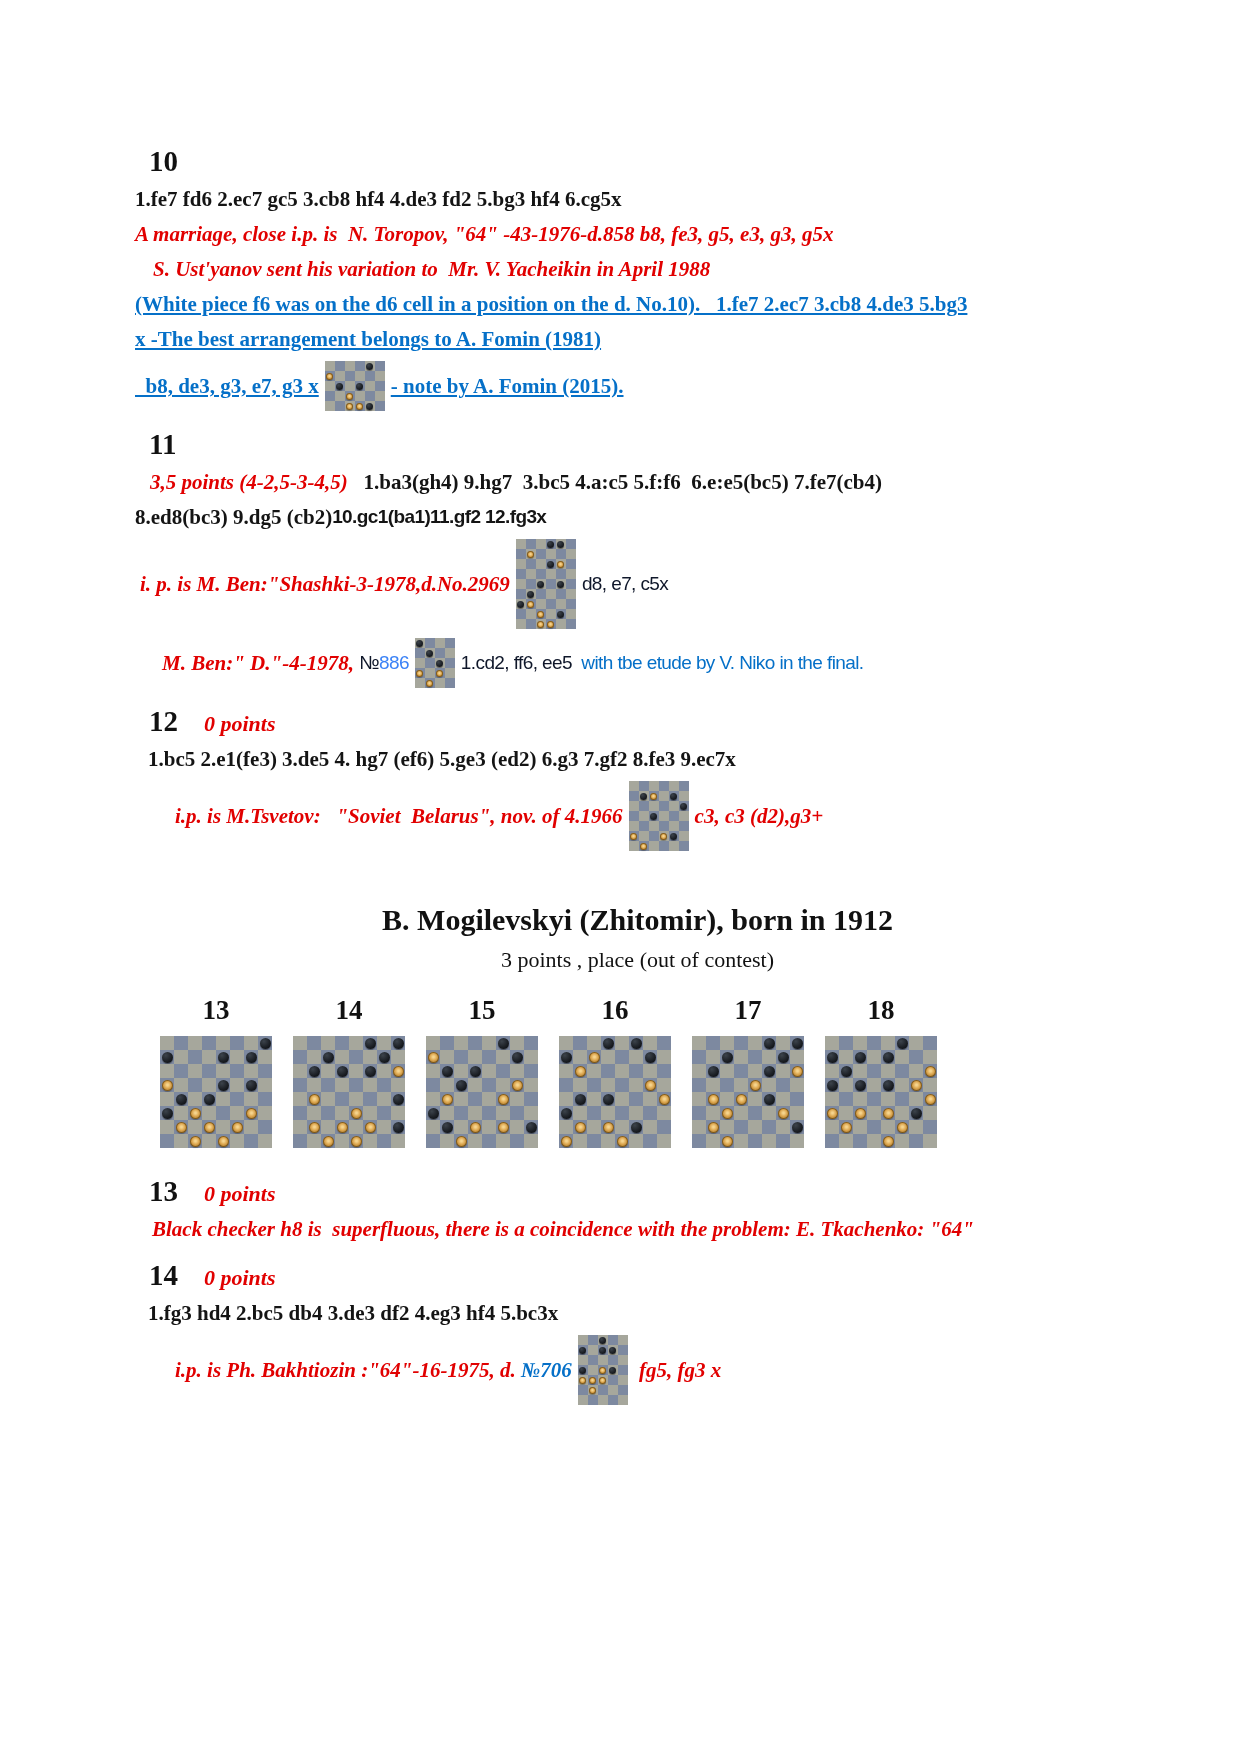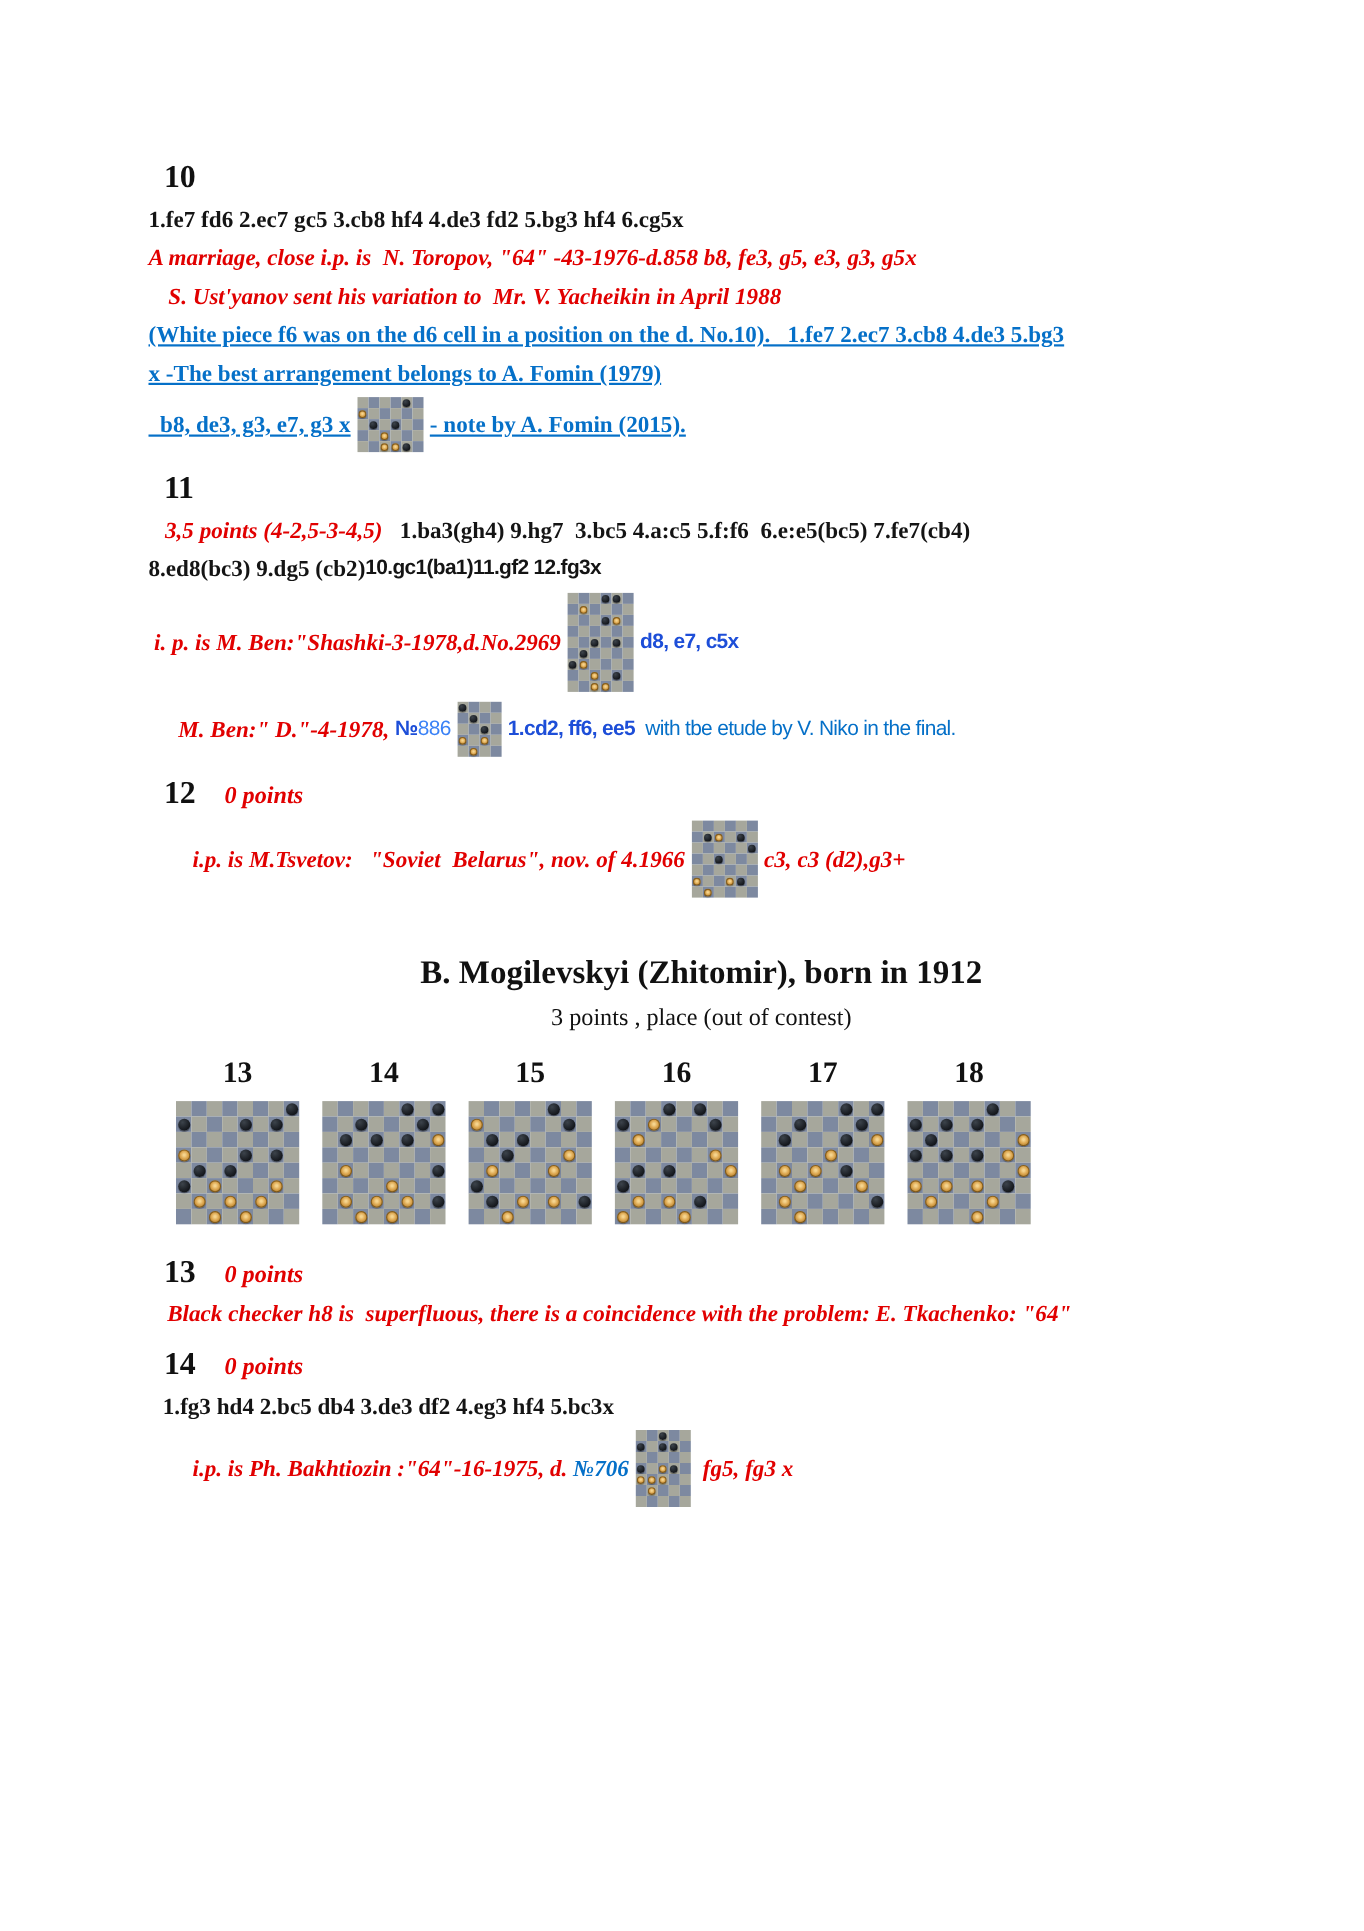--- a/index.html
+++ b/index.html
@@ -17,21 +17,21 @@
   .h-points { font-size:22px; font-weight:bold; font-style:italic; color:#e10000; margin-left:26px; }
   
   .kb   { font-weight:bold; color:#141414; }
   .rbi  { font-weight:bold; font-style:italic; color:#e10000; }
   .bbu  { font-weight:bold; color:#0570c8; text-decoration:underline; }
   .bb   { font-weight:bold; color:#0570c8; }
   .bbi  { font-weight:bold; font-style:italic; color:#0570c8; }
   .nb, .nbb, .nr, .nblue {
     font-family:"Liberation Sans", sans-serif; font-size:19px; letter-spacing:-0.6px; }
   .nbb  { font-weight:bold; color:#141414; }
-  .nb   { color:#1d4ed8;font-weight:bold; }
+  .nb   { color:#0f172a; }
   .nr   { color:#3b82f6; }
   .nblue{ color:#0570c8; }
   
   .center-heading { text-align:center; font-size:30px; font-weight:bold;
                     margin:52px 40px 10px 0; }
   .center-sub { text-align:center; font-size:22px; margin:0 40px 22px 0; }
   .nums-row, .boards-row { display:flex; gap:21px; margin-left:25px; }
   .nums-row { margin-bottom:10px; }
   .boards-row { margin-bottom:26px; }
   .bnum { width:112px; text-align:center; font-size:27px; font-weight:bold; }
@@ -52,33 +52,34 @@
 
 <div class="page">
   <div id="doc">
       <div class="heading-row">
         <span class="h-num">10</span>
       </div>
       <div class="line"><span class="kb">1.fe7 fd6 2.ec7 gc5 3.cb8 hf4 4.de3 fd2 5.bg3 hf4 6.cg5x</span></div>
       <div class="line"><span class="rbi">A marriage, close i.p. is  N. Toropov, "64" -43-1976-d.858 b8, fe3, g5, e3, g3, g5x</span></div>
       <div class="line" style="padding-left: 18px;"><span class="rbi">S. Ust'yanov sent his variation to  Mr. V. Yacheikin in April 1988</span></div>
       <div class="line"><span class="bbu">(White piece f6 was on the d6 cell in a position on the d. No.10).   1.fe7 2.ec7 3.cb8 4.de3 5.bg3</span></div>
-      <div class="line"><span class="bbu">x -The best arrangement belongs to A. Fomin (1979)</span></div>
+      <div class="line"><span class="bbu">x -The best arrangement belongs to A. Fomin (1981)</span></div>
       <div class="line"><span class="bbu">&nbsp;&nbsp;b8, de3, g3, e7, g3 x</span><div class="board inline-board" style="grid-template-columns: repeat(6, 10px); grid-auto-rows: 10px;"><div class="cell c-l"></div><div class="cell c-d"></div><div class="cell c-l"></div><div class="cell c-d"></div><div class="cell c-l"><div class="piece black-piece" style="width: 7px; height: 7px;"></div></div><div class="cell c-d"></div><div class="cell c-d"><div class="piece white-piece" style="width: 7px; height: 7px;"></div></div><div class="cell c-l"></div><div class="cell c-d"></div><div class="cell c-l"></div><div class="cell c-d"></div><div class="cell c-l"></div><div class="cell c-l"></div><div class="cell c-d"><div class="piece black-piece" style="width: 7px; height: 7px;"></div></div><div class="cell c-l"></div><div class="cell c-d"><div class="piece black-piece" style="width: 7px; height: 7px;"></div></div><div class="cell c-l"></div><div class="cell c-d"></div><div class="cell c-d"></div><div class="cell c-l"></div><div class="cell c-d"><div class="piece white-piece" style="width: 7px; height: 7px;"></div></div><div class="cell c-l"></div><div class="cell c-d"></div><div class="cell c-l"></div><div class="cell c-l"></div><div class="cell c-d"></div><div class="cell c-l"><div class="piece white-piece" style="width: 7px; height: 7px;"></div></div><div class="cell c-d"><div class="piece white-piece" style="width: 7px; height: 7px;"></div></div><div class="cell c-l"><div class="piece black-piece" style="width: 7px; height: 7px;"></div></div><div class="cell c-d"></div></div><span class="bbu">- note by A. Fomin (2015).</span></div>
       <div class="heading-row">
         <span class="h-num">11</span>
       </div>
       <div class="line" style="padding-left: 15px;"><span class="rbi">3,5 points (4-2,5-3-4,5)</span><span class="kb">   1.ba3(gh4) 9.hg7  3.bc5 4.a:c5 5.f:f6  6.e:e5(bc5) 7.fe7(cb4)</span></div>
       <div class="line"><span class="kb">8.ed8(bc3) 9.dg5 (cb2)</span><span class="nbb">10.gc1(ba1)11.gf2 12.fg3x</span></div>
       <div class="line" style="padding-left: 5px;"><span class="rbi">i. p. is M. Ben:"Shashki-3-1978,d.No.2969</span><div class="board inline-board" style="grid-template-columns: repeat(6, 10px); grid-auto-rows: 10px;"><div class="cell c-l"></div><div class="cell c-d"></div><div class="cell c-l"></div><div class="cell c-d"><div class="piece black-piece" style="width: 7px; height: 7px;"></div></div><div class="cell c-l"><div class="piece black-piece" style="width: 7px; height: 7px;"></div></div><div class="cell c-d"></div><div class="cell c-d"></div><div class="cell c-l"><div class="piece white-piece" style="width: 7px; height: 7px;"></div></div><div class="cell c-d"></div><div class="cell c-l"></div><div class="cell c-d"></div><div class="cell c-l"></div><div class="cell c-l"></div><div class="cell c-d"></div><div class="cell c-l"></div><div class="cell c-d"><div class="piece black-piece" style="width: 7px; height: 7px;"></div></div><div class="cell c-l"><div class="piece white-piece" style="width: 7px; height: 7px;"></div></div><div class="cell c-d"></div><div class="cell c-d"></div><div class="cell c-l"></div><div class="cell c-d"></div><div class="cell c-l"></div><div class="cell c-d"></div><div class="cell c-l"></div><div class="cell c-l"></div><div class="cell c-d"></div><div class="cell c-l"><div class="piece black-piece" style="width: 7px; height: 7px;"></div></div><div class="cell c-d"></div><div class="cell c-l"><div class="piece black-piece" style="width: 7px; height: 7px;"></div></div><div class="cell c-d"></div><div class="cell c-d"></div><div class="cell c-l"><div class="piece black-piece" style="width: 7px; height: 7px;"></div></div><div class="cell c-d"></div><div class="cell c-l"></div><div class="cell c-d"></div><div class="cell c-l"></div><div class="cell c-l"><div class="piece black-piece" style="width: 7px; height: 7px;"></div></div><div class="cell c-d"><div class="piece white-piece" style="width: 7px; height: 7px;"></div></div><div class="cell c-l"></div><div class="cell c-d"></div><div class="cell c-l"></div><div class="cell c-d"></div><div class="cell c-d"></div><div class="cell c-l"></div><div class="cell c-d"><div class="piece white-piece" style="width: 7px; height: 7px;"></div></div><div class="cell c-l"></div><div class="cell c-d"><div class="piece black-piece" style="width: 7px; height: 7px;"></div></div><div class="cell c-l"></div><div class="cell c-l"></div><div class="cell c-d"></div><div class="cell c-l"><div class="piece white-piece" style="width: 7px; height: 7px;"></div></div><div class="cell c-d"><div class="piece white-piece" style="width: 7px; height: 7px;"></div></div><div class="cell c-l"></div><div class="cell c-d"></div></div><span class="nb">d8, e7, c5x</span></div>
       <div class="line" style="padding-left: 27px;"><span class="rbi">M. Ben:" D."-4-1978, </span><span class="nb">№</span><span class="nr">886</span><div class="board inline-board" style="grid-template-columns: repeat(4, 10px); grid-auto-rows: 10px;"><div class="cell c-l"><div class="piece black-piece" style="width: 7px; height: 7px;"></div></div><div class="cell c-d"></div><div class="cell c-l"></div><div class="cell c-d"></div><div class="cell c-d"></div><div class="cell c-l"><div class="piece black-piece" style="width: 7px; height: 7px;"></div></div><div class="cell c-d"></div><div class="cell c-l"></div><div class="cell c-l"></div><div class="cell c-d"></div><div class="cell c-l"><div class="piece black-piece" style="width: 7px; height: 7px;"></div></div><div class="cell c-d"></div><div class="cell c-d"><div class="piece white-piece" style="width: 7px; height: 7px;"></div></div><div class="cell c-l"></div><div class="cell c-d"><div class="piece white-piece" style="width: 7px; height: 7px;"></div></div><div class="cell c-l"></div><div class="cell c-l"></div><div class="cell c-d"><div class="piece white-piece" style="width: 7px; height: 7px;"></div></div><div class="cell c-l"></div><div class="cell c-d"></div></div><span class="nb">1.cd2, ff6, ee5 </span><span class="nblue"> with tbe etude by V. Niko in the final.</span></div>
       <div class="heading-row">
         <span class="h-num">12</span>
         <span class="h-points">0 points</span>
       </div>
+      <div class="line" style="padding-left: 13px;"><span class="kb">1.bc5 2.e1(fe3) 3.de5 4. hg7 (ef6) 5.ge3 (ed2) 6.g3 7.gf2 8.fe3 9.ec7x</span></div>
       <div class="line" style="padding-left: 40px;"><span class="rbi">i.p. is M.Tsvetov:   "Soviet  Belarus", nov. of 4.1966</span><div class="board inline-board" style="grid-template-columns: repeat(6, 10px); grid-auto-rows: 10px;"><div class="cell c-l"></div><div class="cell c-d"></div><div class="cell c-l"></div><div class="cell c-d"></div><div class="cell c-l"></div><div class="cell c-d"></div><div class="cell c-d"></div><div class="cell c-l"><div class="piece black-piece" style="width: 7px; height: 7px;"></div></div><div class="cell c-d"><div class="piece white-piece" style="width: 7px; height: 7px;"></div></div><div class="cell c-l"></div><div class="cell c-d"><div class="piece black-piece" style="width: 7px; height: 7px;"></div></div><div class="cell c-l"></div><div class="cell c-l"></div><div class="cell c-d"></div><div class="cell c-l"></div><div class="cell c-d"></div><div class="cell c-l"></div><div class="cell c-d"><div class="piece black-piece" style="width: 7px; height: 7px;"></div></div><div class="cell c-d"></div><div class="cell c-l"></div><div class="cell c-d"><div class="piece black-piece" style="width: 7px; height: 7px;"></div></div><div class="cell c-l"></div><div class="cell c-d"></div><div class="cell c-l"></div><div class="cell c-l"></div><div class="cell c-d"></div><div class="cell c-l"></div><div class="cell c-d"></div><div class="cell c-l"></div><div class="cell c-d"></div><div class="cell c-d"><div class="piece white-piece" style="width: 7px; height: 7px;"></div></div><div class="cell c-l"></div><div class="cell c-d"></div><div class="cell c-l"><div class="piece white-piece" style="width: 7px; height: 7px;"></div></div><div class="cell c-d"><div class="piece black-piece" style="width: 7px; height: 7px;"></div></div><div class="cell c-l"></div><div class="cell c-l"></div><div class="cell c-d"><div class="piece white-piece" style="width: 7px; height: 7px;"></div></div><div class="cell c-l"></div><div class="cell c-d"></div><div class="cell c-l"></div><div class="cell c-d"></div></div><span class="rbi">c3, c3 (d2),g3+</span></div>
       <div class="center-heading">B. Mogilevskyi (Zhitomir), born in 1912</div>
       <div class="center-sub">3 points , place (out of contest)</div>
       <div class="nums-row">
         <div class="bnum">13</div>
         <div class="bnum">14</div>
         <div class="bnum">15</div>
         <div class="bnum">16</div>
         <div class="bnum">17</div>
         <div class="bnum">18</div>

